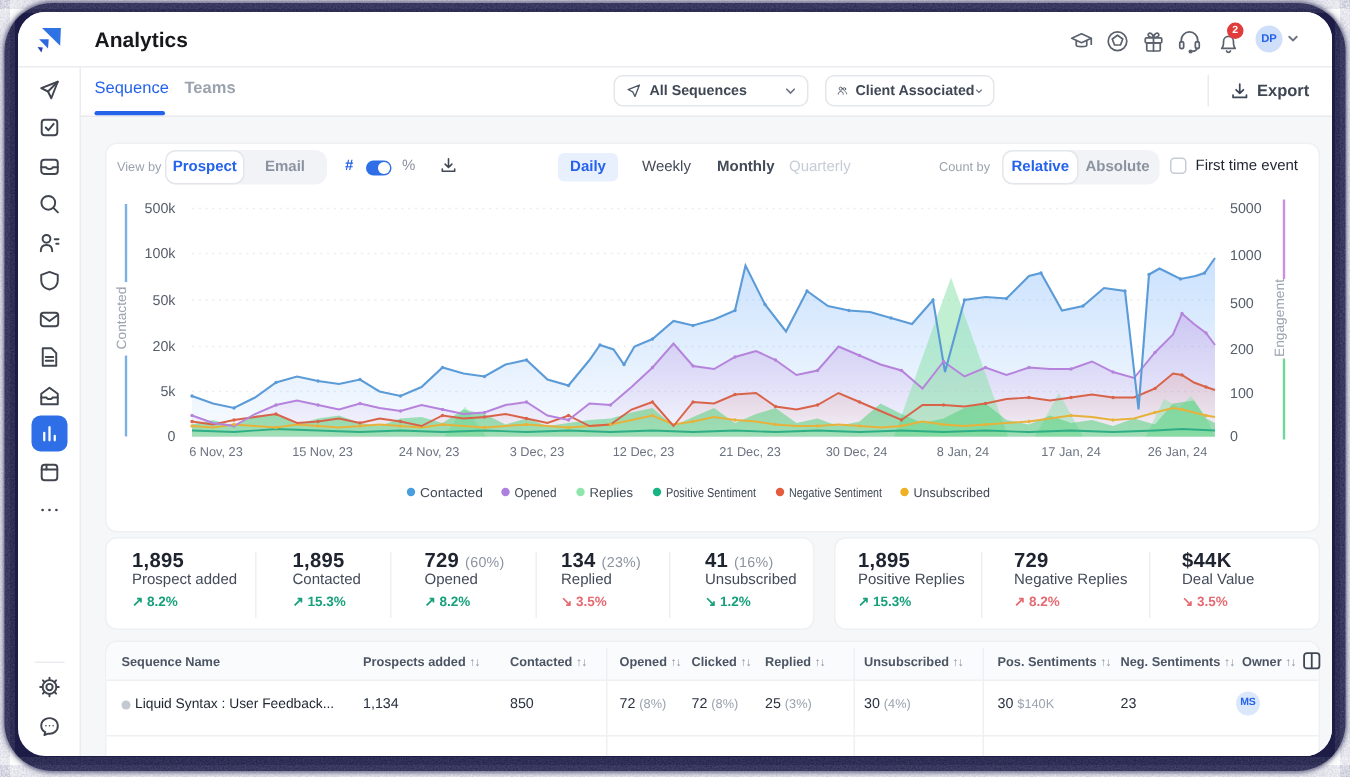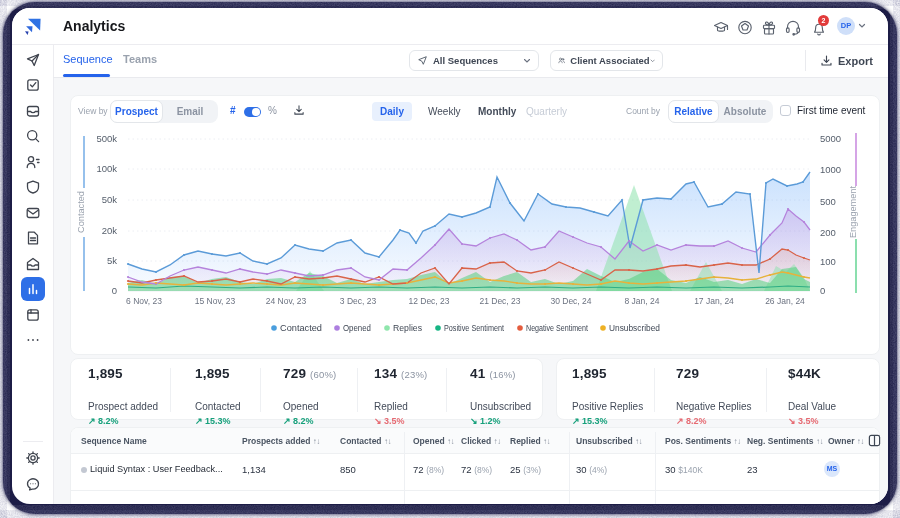--- a/index.html
+++ b/index.html
@@ -5,21 +5,21 @@
 .abs{position:absolute}
 .frame{position:absolute;left:3px;top:2px;width:894px;height:512px;border-radius:32px;background:#1c1c46;box-shadow:0 0 2px 1px rgba(29,29,73,.5),0 0 4px 2px rgba(29,29,73,.22)}
 .app{position:absolute;left:12px;top:8px;width:876px;height:496px;background:#fff;border-radius:18px;overflow:hidden}
 svg.s{display:block}
 .dd{position:absolute;height:21px;border:1px solid #e3e6ea;border-radius:6px;background:#fff;display:flex;align-items:center;padding:0 7px;font-size:9.5px;font-weight:bold;color:#3f4754;white-space:nowrap}
 .seg{position:absolute;background:#f1f3f6;border-radius:8px;display:flex;align-items:center}
 .pill-on{background:#fff;border:1px solid #e3e6ea;border-radius:7px;color:#2563eb;font-weight:bold;display:flex;align-items:center;justify-content:center}
 .pill-off{color:#8b93a1;font-weight:bold;display:flex;align-items:center;justify-content:center}
 .statv{font-size:13.5px;font-weight:bold;color:#1f2530;letter-spacing:.2px}
 .statv small{font-size:9.5px;color:#8b93a1;font-weight:normal}
-.statl{font-size:10px;color:#434b59;margin-top:20px}
+.statl{font-size:10px;color:#434b59;margin-top:0}
 .statd{font-size:9px;font-weight:bold;margin-top:4px}
 .g{color:#16a07b}.r{color:#e66a72}
 .sep{position:absolute;width:1px;background:#eef0f3}
 .th{font-size:8.5px;color:#4b5563;font-weight:bold;white-space:nowrap}
 .td{font-size:9.5px;color:#2a3240;white-space:nowrap}
 .td small{font-size:8.5px;color:#9aa2ae}
 .arr{font-size:8px;color:#8b93a1;letter-spacing:-0.5px}
 </style></head><body>
 <div class="frame"></div>
 <svg class="abs" style="left:0;top:0" width="900" height="518">

